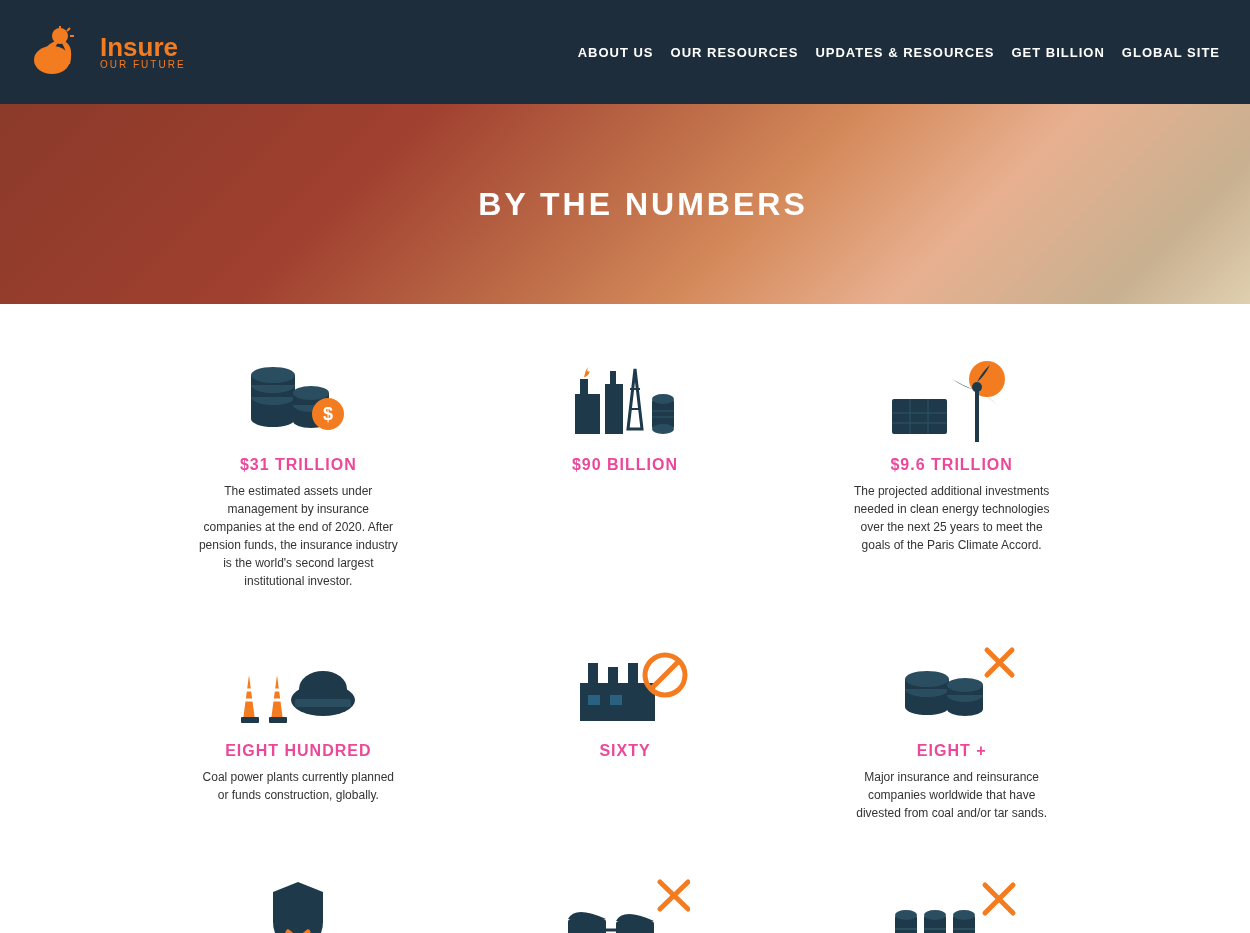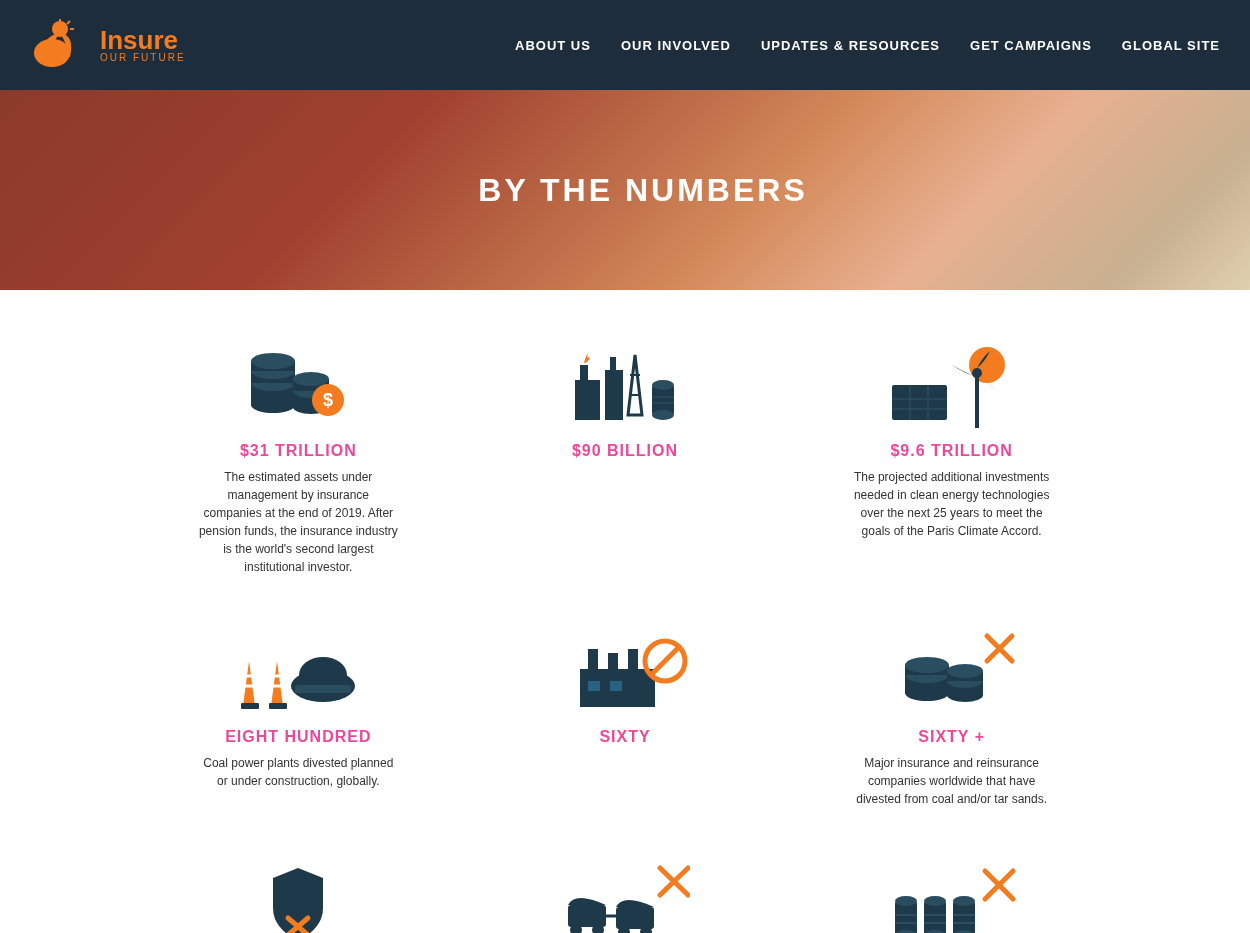--- a/index.html
+++ b/index.html
@@ -1,21 +1,21 @@
 <!DOCTYPE html>
 <html><head>
   <meta charset="utf-8">
   <style>
     * { margin: 0; padding: 0; box-sizing: border-box; }
     body { font-family: Arial, sans-serif; background: #fff; width: 1250px; }
 
     
     header {
       background: #1e2d3b;
-      height: 90px;
+      height: 104px;
       display: flex;
       align-items: center;
       justify-content: space-between;
       padding: 0 30px;
     }
     .logo-area {
       display: flex;
       align-items: center;
       gap: 10px;
     }
@@ -34,21 +34,21 @@
       line-height: 1;
     }
     .logo-text .our-future {
       color: #f47c20;
       font-size: 10px;
       line-height: 1;
       letter-spacing: 2px;
     }
     nav {
       display: flex;
-      gap: 30px;
+      gap: 17px;
       align-items: center;
     }
     nav a {
       color: #fff;
       text-decoration: none;
       font-size: 13px;
       font-weight: bold;
       letter-spacing: 1px;
     }
 
@@ -125,23 +125,23 @@
         <line x1="44" y1="14" x2="40" y2="14" stroke="#f47c20" stroke-width="2"></line>
       </g>
     </svg>
     <div class="logo-text">
       <span class="insure">Insure</span>
       <span class="our-future">OUR FUTURE</span>
     </div>
   </div>
   <nav>
     <a>ABOUT US</a>
-    <a>OUR INVOLVED</a>
+    <a>OUR RESOURCES</a>
     <a>UPDATES &amp; RESOURCES</a>
-    <a>GET CAMPAIGNS</a>
+    <a>GET BILLION</a>
     <a>GLOBAL SITE</a>
   </nav>
 </header>
 
 <div class="hero-banner">
   <h1>BY THE NUMBERS</h1>
 </div>
 
 <div class="main-content">
   <div class="stats-grid">
@@ -162,21 +162,21 @@
           <rect x="60" y="46" width="36" height="16" fill="#1e3a4a"></rect>
           <ellipse cx="78" cy="46" rx="18" ry="7" fill="#2a4d60"></ellipse>
           <rect x="60" y="34" width="36" height="12" fill="#1e3a4a"></rect>
           <ellipse cx="78" cy="34" rx="18" ry="7" fill="#2a4d60"></ellipse>
 
           <circle cx="95" cy="55" r="16" fill="#f47c20"></circle>
           <text x="95" y="61" text-anchor="middle" fill="white" font-size="18" font-weight="bold">$</text>
         </svg>
       </div>
       <div class="stat-title">$31 TRILLION</div>
-      <div class="stat-desc">The estimated assets under management by insurance companies at the end of 2019. After pension funds, the insurance industry is the world's second largest institutional investor.</div>
+      <div class="stat-desc">The estimated assets under management by insurance companies at the end of 2020. After pension funds, the insurance industry is the world's second largest institutional investor.</div>
     </div>
 
     <div class="stat-item">
       <div class="stat-icon">
         <svg width="130" height="80" viewBox="0 0 130 80">
 
           <rect x="15" y="35" width="25" height="40" fill="#1e3a4a"></rect>
           <rect x="20" y="20" width="8" height="18" fill="#1e3a4a"></rect>
 
           <path d="M24 18 Q26 10 28 8 Q26 14 30 12 Q28 18 24 18Z" fill="#f47c20"></path>
@@ -234,21 +234,21 @@
           <rect x="36" y="72" width="18" height="6" rx="1" fill="#1e3a4a"></rect>
           <line x1="39" y1="55" x2="49" y2="55" stroke="white" stroke-width="3"></line>
           <line x1="40" y1="45" x2="48" y2="45" stroke="white" stroke-width="3"></line>
 
           <ellipse cx="90" cy="55" rx="32" ry="16" fill="#1e3a4a"></ellipse>
           <ellipse cx="90" cy="44" rx="24" ry="18" fill="#1e3a4a"></ellipse>
           <rect x="62" y="54" width="56" height="8" rx="2" fill="#2a4d60"></rect>
         </svg>
       </div>
       <div class="stat-title">EIGHT HUNDRED</div>
-      <div class="stat-desc">Coal power plants divested planned or under construction, globally.</div>
+      <div class="stat-desc">Coal power plants currently planned or funds construction, globally.</div>
     </div>
 
     <div class="stat-item">
       <div class="stat-icon">
         <svg width="130" height="80" viewBox="0 0 130 80">
 
           <rect x="20" y="38" width="75" height="38" fill="#1e3a4a"></rect>
 
           <rect x="28" y="18" width="10" height="22" fill="#1e3a4a"></rect>
           <rect x="48" y="22" width="10" height="18" fill="#1e3a4a"></rect>
@@ -277,21 +277,21 @@
           <ellipse cx="78" cy="64" rx="18" ry="7" fill="#1e3a4a"></ellipse>
           <rect x="60" y="50" width="36" height="14" fill="#1e3a4a"></rect>
           <ellipse cx="78" cy="50" rx="18" ry="7" fill="#2a4d60"></ellipse>
           <rect x="60" y="40" width="36" height="10" fill="#1e3a4a"></rect>
           <ellipse cx="78" cy="40" rx="18" ry="7" fill="#2a4d60"></ellipse>
 
           <line x1="100" y1="5" x2="125" y2="30" stroke="#f47c20" stroke-width="5" stroke-linecap="round"></line>
           <line x1="125" y1="5" x2="100" y2="30" stroke="#f47c20" stroke-width="5" stroke-linecap="round"></line>
         </svg>
       </div>
-      <div class="stat-title">SIXTY +</div>
+      <div class="stat-title">EIGHT +</div>
       <div class="stat-desc">Major insurance and reinsurance companies worldwide that have divested from coal and/or tar sands.</div>
     </div>
 
     <div class="stat-item">
       <div class="stat-icon">
         <svg width="130" height="80" viewBox="0 0 130 80">
 
           <path d="M65 5 L90 15 L90 45 Q90 65 65 78 Q40 65 40 45 L40 15 Z" fill="#1e3a4a"></path>
 
           <line x1="55" y1="55" x2="75" y2="72" stroke="#f47c20" stroke-width="5" stroke-linecap="round"></line>

